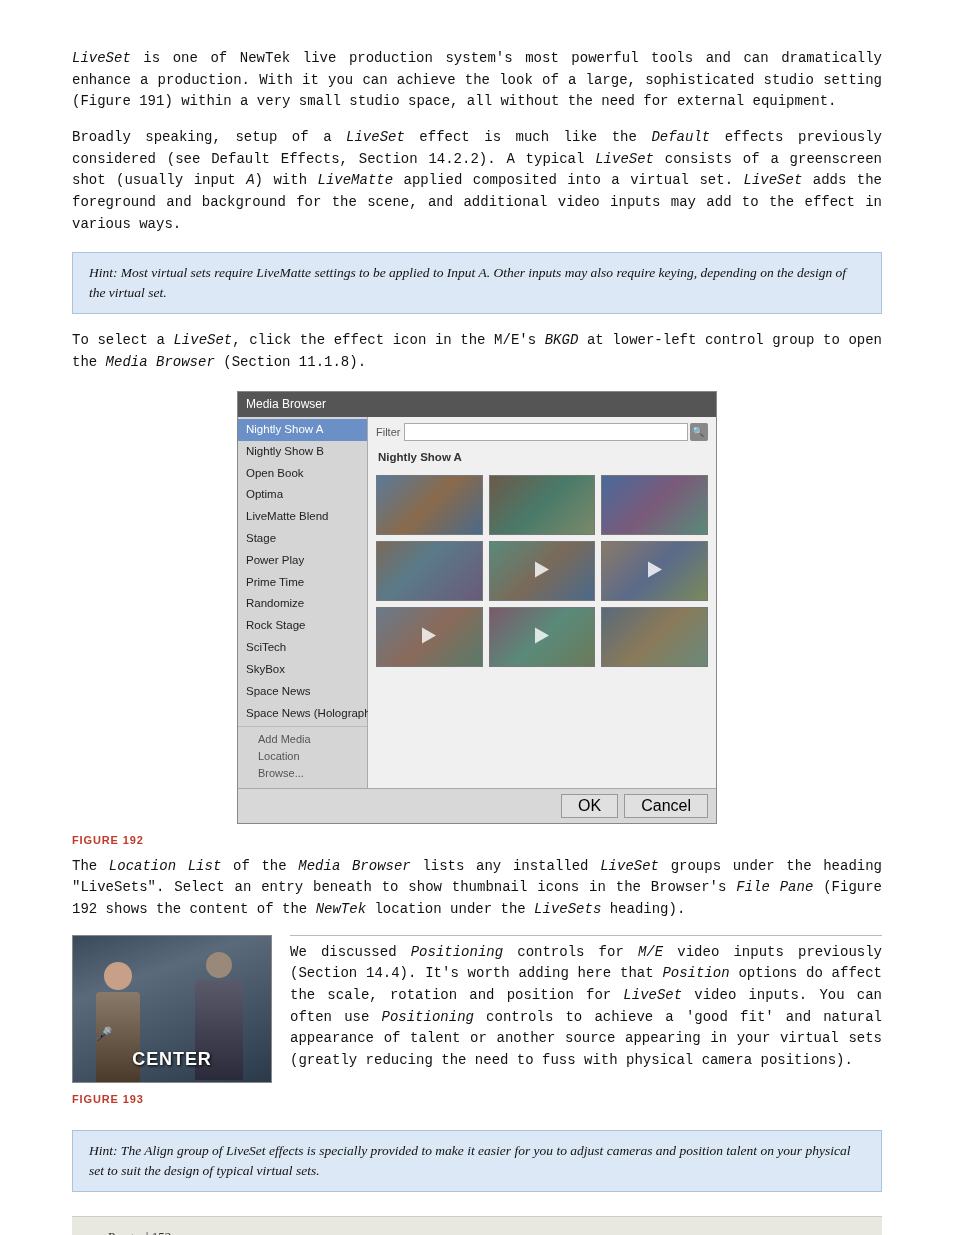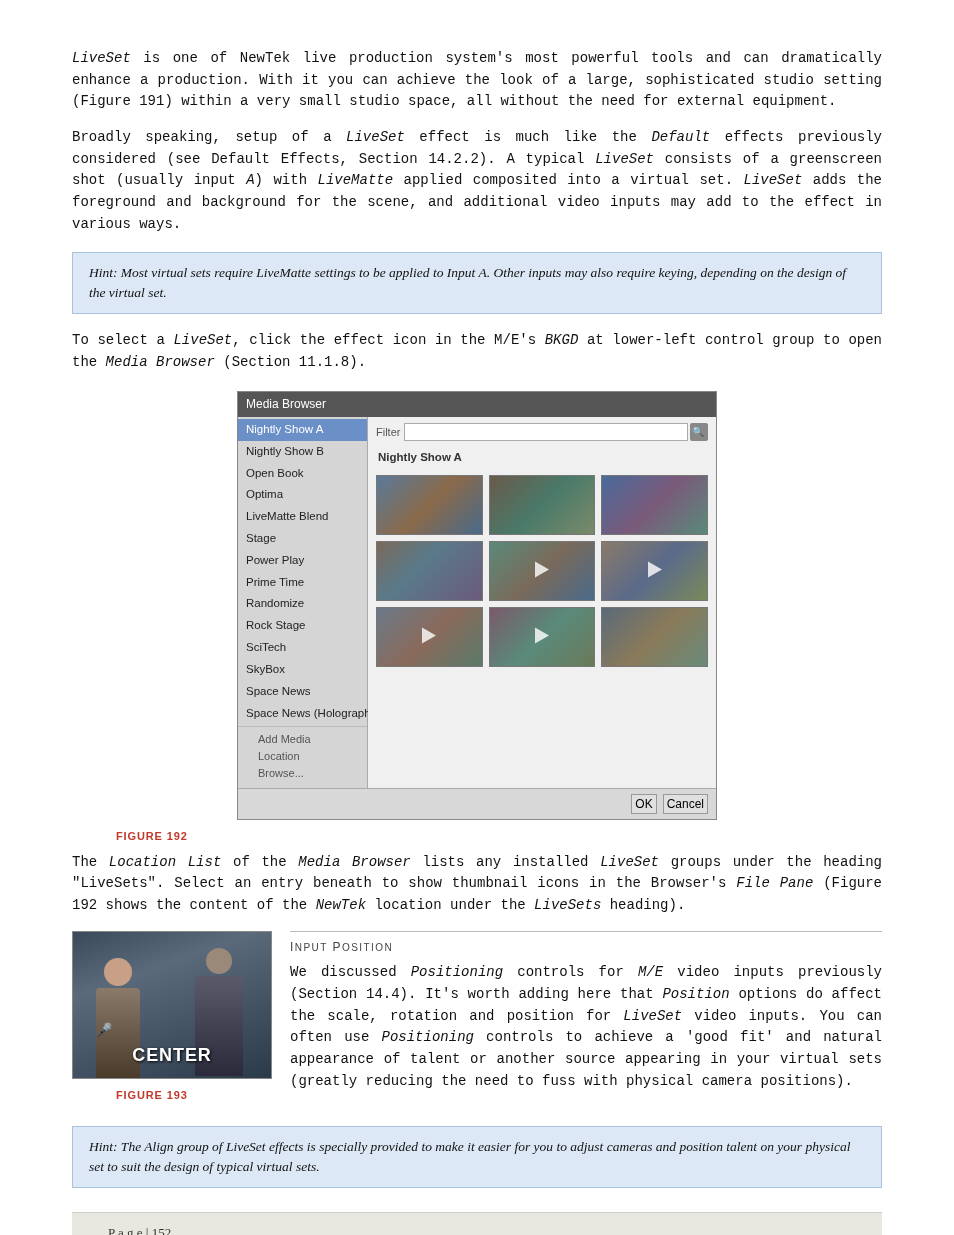--- a/index.html
+++ b/index.html
@@ -33,21 +33,20 @@
     }
     .figure-caption {
       font-size: 11px;
       font-weight: bold;
       letter-spacing: 0.08em;
       color: #c0392b;
       margin-top: 8px;
       margin-bottom: 6px;
       text-transform: uppercase;
       font-family: Arial, sans-serif;
-      margin-left: 44px;
     }
     
     .media-browser {
       border: 1px solid #888;
       width: 480px;
       background: #e8e8e8;
       margin: 18px auto 8px auto;
       font-family: Arial, sans-serif;
       font-size: 12px;
     }
@@ -177,22 +176,22 @@
       justify-content: flex-end;
       align-items: center;
       padding: 5px 8px;
       background: #d8d8d8;
       border-top: 1px solid #aaa;
       gap: 6px;
     }
     .mb-btn {
       background: #e0e0e0;
       border: 1px solid #999;
-      padding: 2px 3px;
-      font-size: 12px;
+      padding: 2px 16px;
+      font-size: 16px;
       cursor: pointer;
       font-family: Arial, sans-serif;
       text-align: right;
     }
     
     .two-col {
       display: flex;
       gap: 18px;
       margin-top: 14px;
       margin-bottom: 14px;
@@ -385,23 +384,20 @@
         </div>
 
         <div style="position:absolute;bottom:36px;left:22px;font-size:14px;color:#d4a830;">🎤</div>
 
         <div class="center-label">CENTER</div>
       </div>
       <div class="figure-caption">FIGURE 193</div>
     </div>
 
     <div class="col-right input-position-section">
-      <div class="section-heading">
-        <span>I<small>NPUT</small> P<small>OSITION</small></span>
-      </div>
       <p class="paragraph">
         We discussed <em>Positioning</em> controls for <em>M/E</em> video inputs previously (Section 14.4).  It's worth adding here that <em>Position</em> options do affect the scale, rotation and position for <em>LiveSet</em> video inputs. You can often use <em>Positioning</em> controls to achieve a 'good fit' and natural appearance of talent or another source appearing in your virtual sets (greatly reducing the need to fuss with physical camera positions).
       </p>
     </div>
   </div>
 
   <div class="hint-box">
     <span>Hint: The Align group of LiveSet effects is specially provided to make it easier for you to adjust cameras and position talent on your physical set to suit the design of typical virtual sets.</span>
   </div>
 

